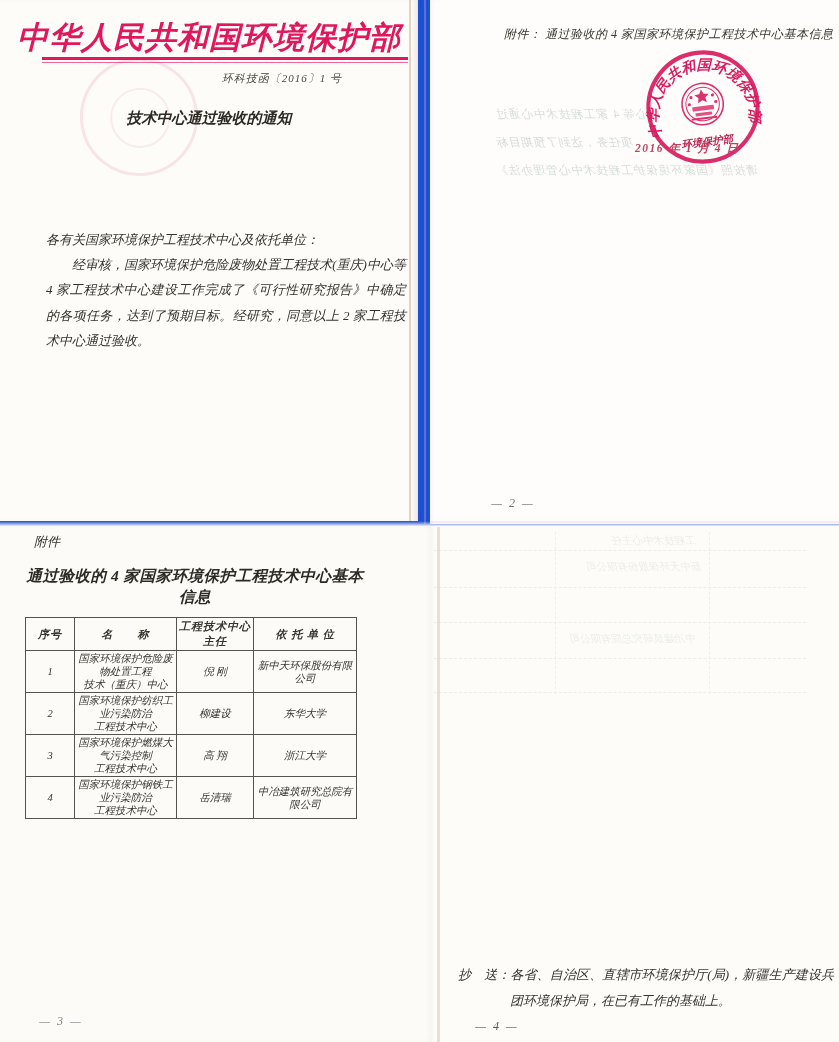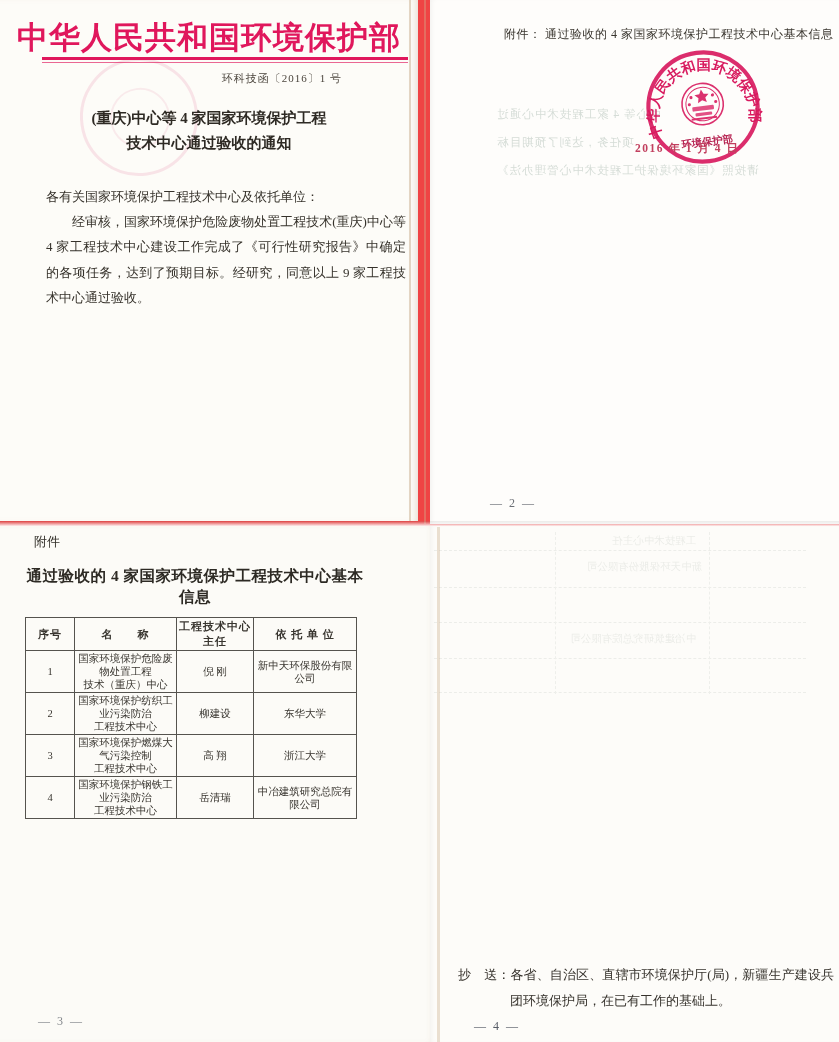--- a/index.html
+++ b/index.html
@@ -3,21 +3,21 @@
 <meta charset="utf-8">
 <style>
   * { margin: 0; padding: 0; box-sizing: border-box; }
   html, body { width: 839px; height: 1042px; }
   body {
     font-family: "Liberation Serif", "DejaVu Serif", serif;
     background: #ffffff;
     position: relative;
     overflow: hidden;
   }
-  .canvas { position: absolute; inset: 0; background: #ef4444; }
+  .canvas { position: absolute; inset: 0; background: #1d4ed8; font-style: italic; }
 
   .page { position: absolute; overflow: hidden; }
   .page1 { left: 0;   top: 0;   width: 418px; height: 521px; background: #fdfcf8; box-shadow: inset -6px 0 8px -6px rgba(160,120,80,0.35); }
   .page2 { left: 430px; top: 0;   width: 409px; height: 524px; background: #fefdfb; box-shadow: inset 4px 0 6px -4px rgba(0,0,0,0.08); }
   .page3 { left: 0;   top: 526px; width: 435px; height: 516px; background: #fcfbf7; box-shadow: inset -6px 0 8px -6px rgba(160,120,80,0.3); }
   .page4 { left: 430px; top: 526px; width: 409px; height: 516px; background: #fdfcf9; box-shadow: inset 4px 0 6px -4px rgba(0,0,0,0.07); }
 
   .gutter-line-a { position: absolute; left: 409px; top: 0; width: 2px; height: 521px; background: rgba(196,166,130,0.45); }
   .gutter-line-b { position: absolute; left: 424px; top: 0; width: 2px; height: 524px; background: rgba(210,185,150,0.35); }
   .gutter-line-c { position: absolute; left: 437px; top: 527px; width: 3px; height: 515px; background: rgba(205,180,148,0.40); }
@@ -34,21 +34,21 @@
   .doc-number { position: absolute; top: 71px; right: 76px; font-size: 11px; color: #4b453d; letter-spacing: 1px; }
   .doc-title {
     position: absolute; top: 106px; left: 20px; width: 378px;
     text-align: center; font-weight: bold; font-size: 15px; line-height: 25px; color: #2e2a24;
   }
   .p1-body {
     position: absolute; top: 184px; left: 46px; width: 360px;
     font-size: 13px; line-height: 25.2px; color: #36322b; text-align: justify;
   }
   .p1-body p { text-indent: 2em; }
-  .p1-body p.salutation { text-indent: 0; }
+  .p1-body p.salutation { text-indent: 0; margin-top: 43px; }
   .ghost-seal {
     position: absolute; left: 80px; top: 58px; width: 118px; height: 118px;
     border: 3px solid rgba(219,76,128,0.14); border-radius: 50%;
     transform: rotate(-8deg);
   }
   .ghost-seal::after {
     content: ""; position: absolute; left: 27px; top: 27px; width: 56px; height: 56px;
     border: 2px solid rgba(219,76,128,0.10); border-radius: 50%;
   }
 
@@ -109,26 +109,25 @@
 
 <div class="canvas">
 
   <div class="page page1">
     <div class="ghost-seal"></div>
     <div class="agency-header" style="color:#e0175c;">中华人民共和国环境保护部</div>
     <div class="red-rule-thick" style="background:#e0175c;"></div>
     <div class="red-rule-thin" style="background:#e0175c;"></div>
     <div class="doc-number">环科技函〔2016〕1 号</div>
     <div class="doc-title">
-      <div>(重庆)中心等 4 家国家环境保护工程</div>
       <div>技术中心通过验收的通知</div>
     </div>
     <div class="p1-body">
       <p class="salutation">各有关国家环境保护工程技术中心及依托单位：</p>
-      <p>经审核，国家环境保护危险废物处置工程技术(重庆)中心等 4 家工程技术中心建设工作完成了《可行性研究报告》中确定的各项任务，达到了预期目标。经研究，同意以上 9 家工程技术中心通过验收。</p>
+      <p>经审核，国家环境保护危险废物处置工程技术(重庆)中心等 4 家工程技术中心建设工作完成了《可行性研究报告》中确定的各项任务，达到了预期目标。经研究，同意以上 2 家工程技术中心通过验收。</p>
     </div>
   </div>
 
   <div class="page page2">
     <div class="attachment-line">
       <span>附件：</span>
       <span>通过验收的 4 家国家环境保护工程技术中心基本信息</span>
     </div>
 
     <div class="bleed">

